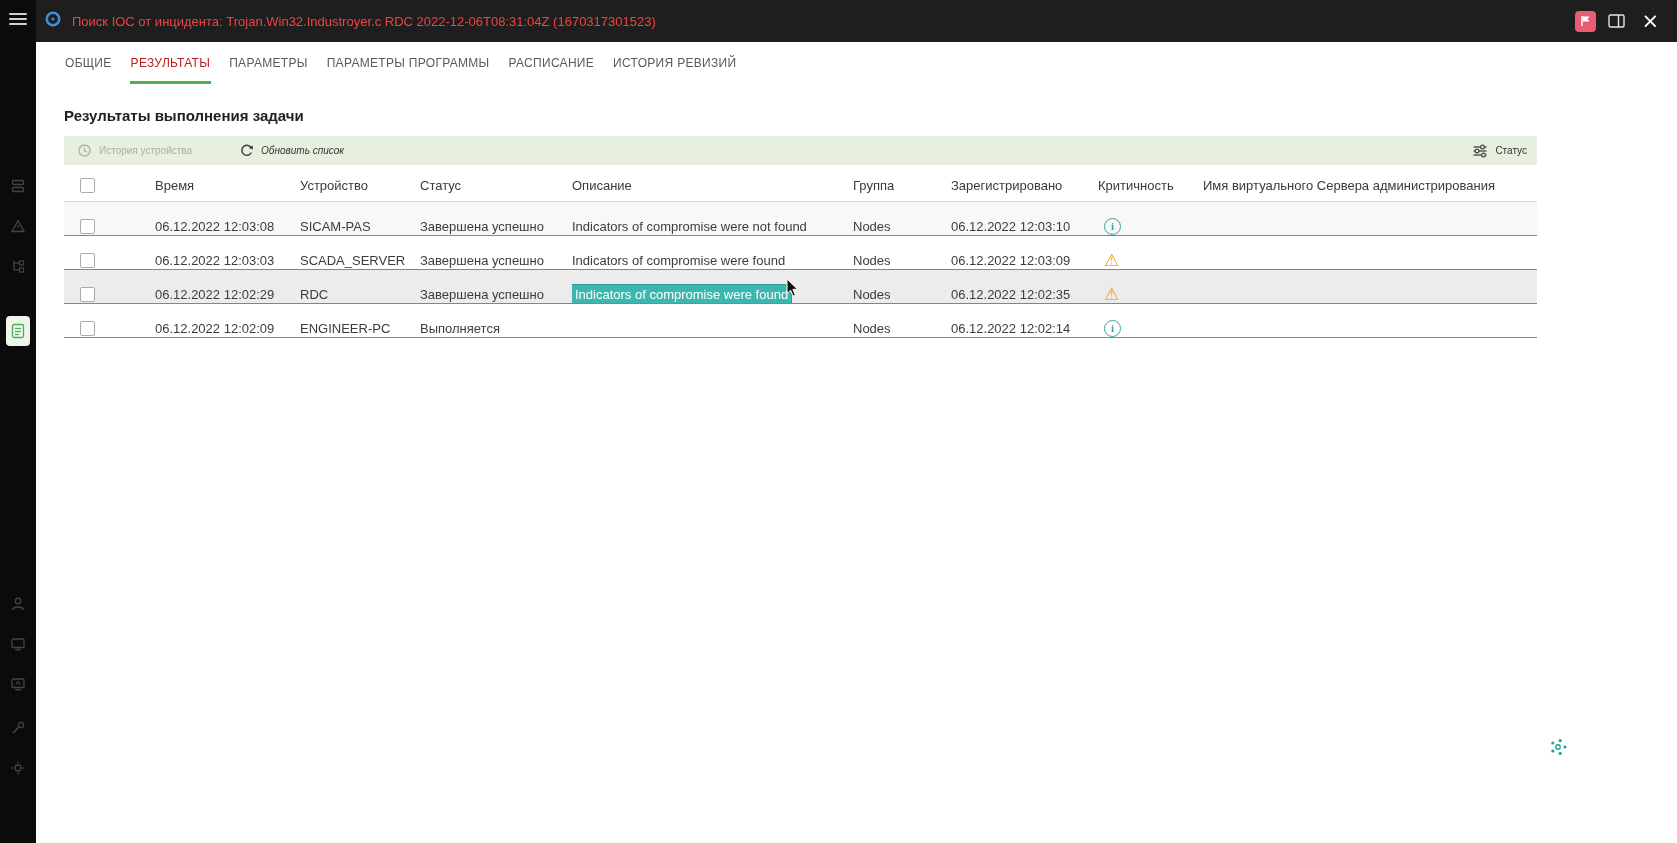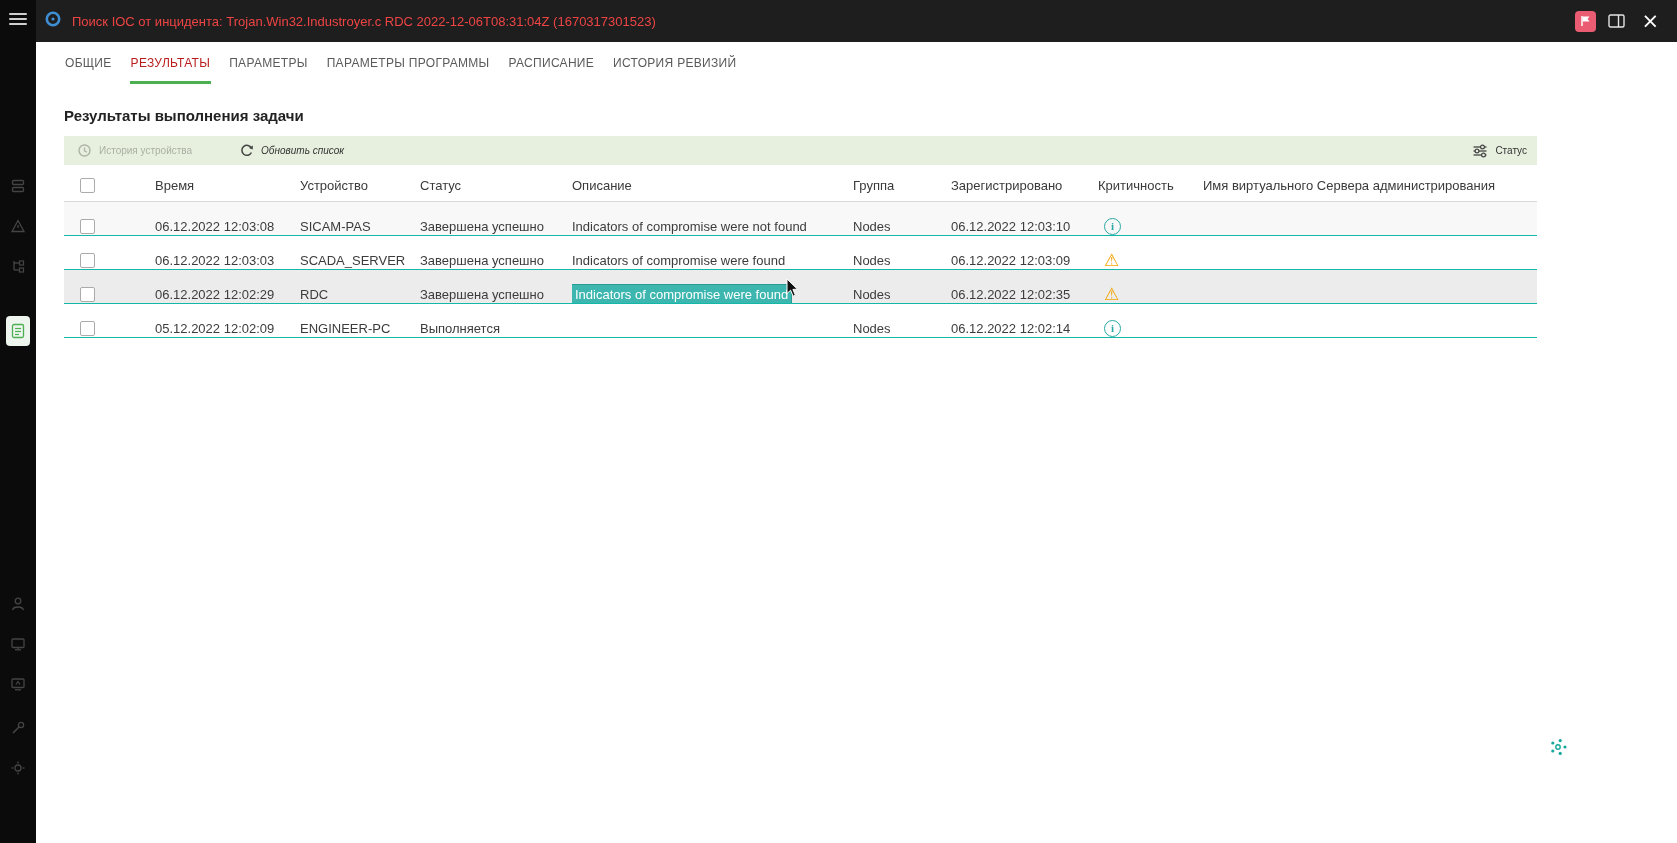--- a/index.html
+++ b/index.html
@@ -259,21 +259,21 @@
           <td>RDC</td>
           <td>Завершена успешно</td>
           <td><span class="desc-selected">Indicators of compromise were found</span></td>
           <td>Nodes</td>
           <td>06.12.2022 12:02:35</td>
           <td class="sev-cell"><span class="warn-icon">⚠</span></td>
           <td></td>
         </tr>
         <tr>
           <td class="cb-cell"><input type="checkbox" style=""></td>
-          <td>05.12.2022 12:02:09</td>
+          <td>06.12.2022 12:02:09</td>
           <td>ENGINEER-PC</td>
           <td>Выполняется</td>
           <td></td>
           <td>Nodes</td>
           <td>06.12.2022 12:02:14</td>
           <td class="sev-cell"><span class="info-icon">i</span></td>
           <td></td>
         </tr>
       </tbody>
     </table>

